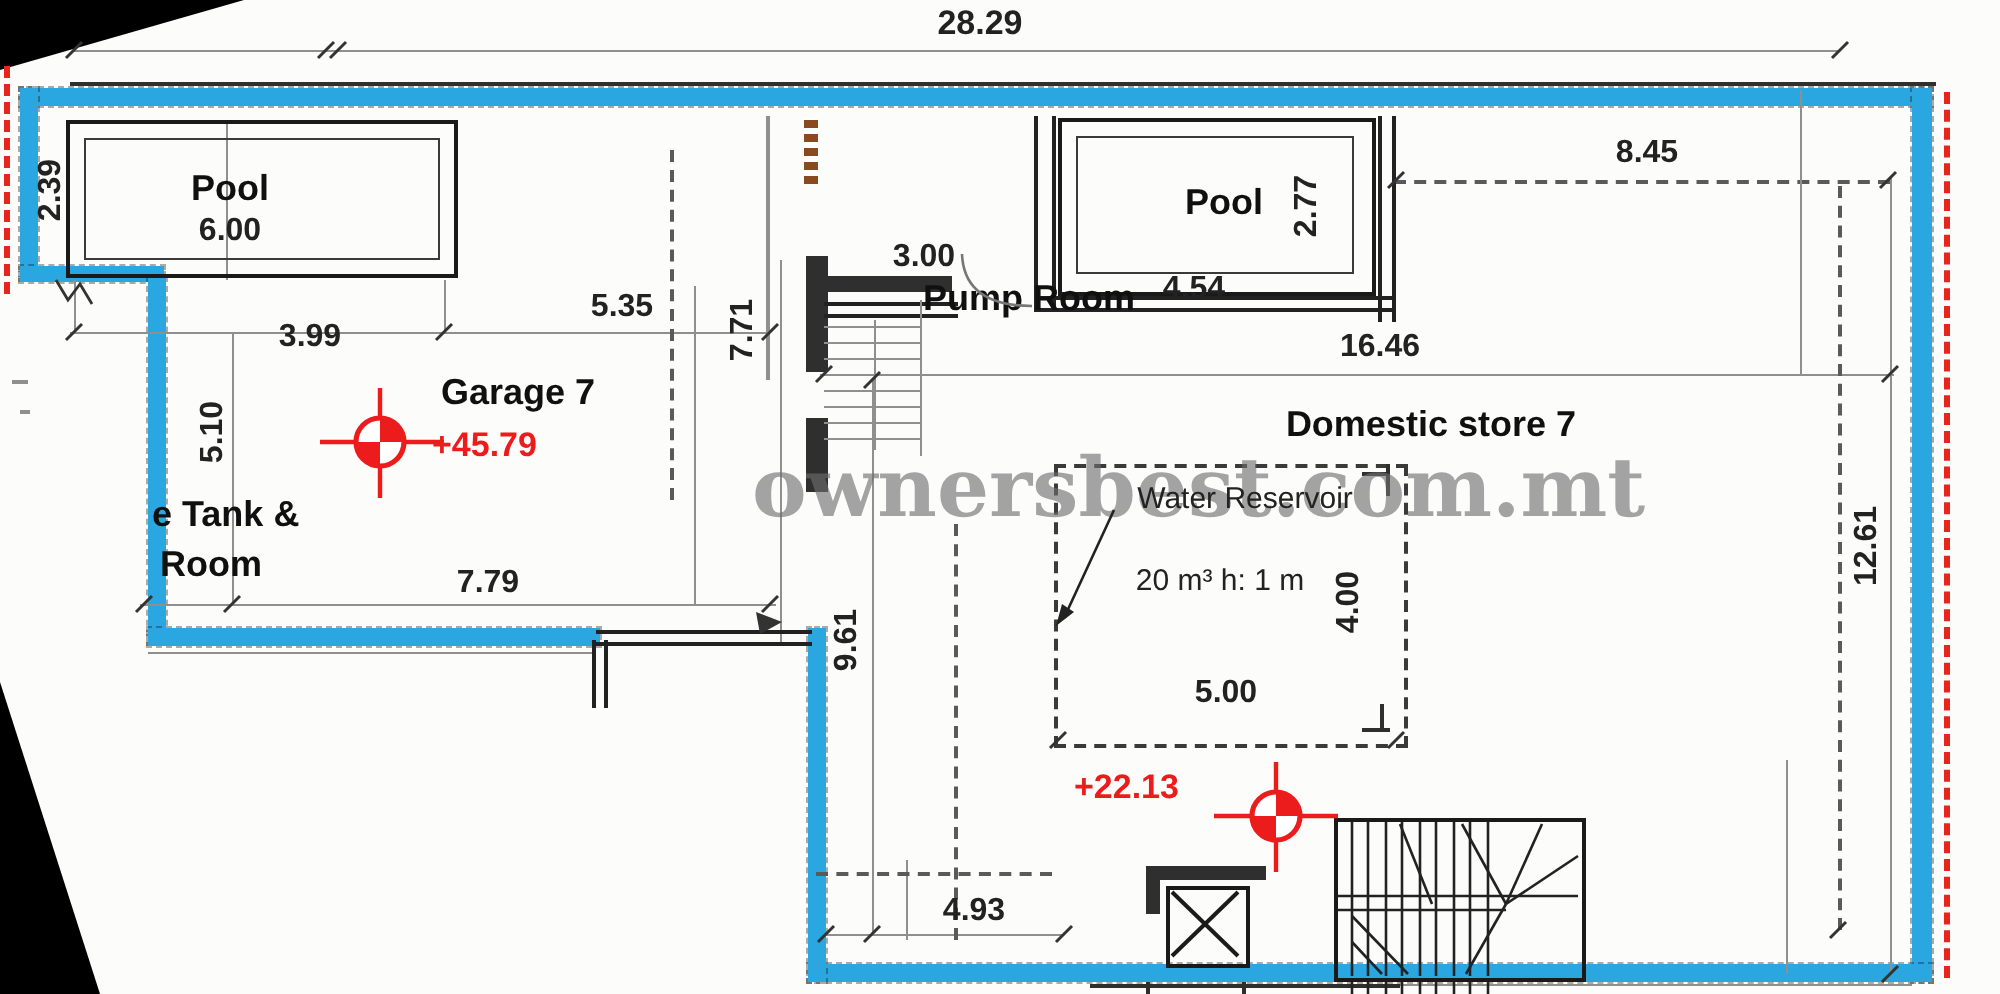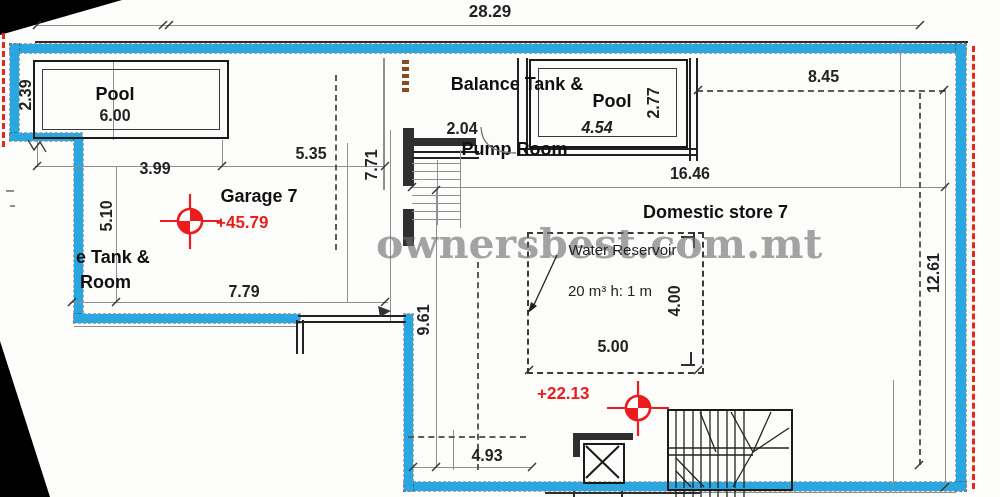--- a/index.html
+++ b/index.html
@@ -115,25 +115,24 @@
   <div class="wall2" style="left:583px;top:443px;width:38px;height:37px;"></div>
   <div class="k" style="left:573px;top:491px;width:2px;height:6px;"></div>
   <div class="k" style="left:621px;top:491px;width:2px;height:6px;"></div>
 
   <div class="wall2" style="left:667px;top:409px;width:122px;height:78px;"></div>
 
   <div class="wm" style="left:376px;top:224px;">ownersbest.com.mt</div>
 
   <div class="room" style="left:75px;top:84px;width:80px;">Pool</div>
   <div class="dim" style="left:75px;top:107px;width:80px;">6.00</div>
-  <div class="room" style="left:427px;top:74px;width:180px;">Balance Tank &amp;</div>
   <div class="room" style="left:427px;top:100px;width:175px;margin-top:39px;">Pump Room</div>
-  <div class="dim" style="left:432px;top:120px;width:60px;">2.04</div>
+  <div class="dim" style="left:432px;top:120px;width:60px;">3.00</div>
   <div class="room" style="left:577px;top:91px;width:70px;">Pool</div>
-  <div class="dim" style="left:562px;top:119px;width:70px;font-style:italic;">4.54</div>
+  <div class="dim" style="left:562px;top:136px;width:70px;">4.54</div>
   <div class="room" style="left:184px;top:186px;width:150px;">Garage 7</div>
   <div class="room" style="left:588px;top:202px;width:200px;text-align:right;">Domestic store 7</div>
   <div class="room" style="left:76px;top:247px;width:120px;text-align:left;">e Tank &amp;</div>
   <div class="room" style="left:80px;top:272px;width:90px;text-align:left;">Room</div>
   <div class="dim small" style="left:550px;top:242px;width:145px;">Water Reservoir</div>
   <div class="dim small" style="left:550px;top:262px;width:120px;margin-top:21px;">20 m³ h: 1 m</div>
 
   <div class="dim red" style="left:216px;top:214px;width:90px;text-align:left;font-size:17px;">+45.79</div>
   <div class="dim red" style="left:537px;top:385px;width:80px;text-align:left;font-size:17px;">+22.13</div>
 

